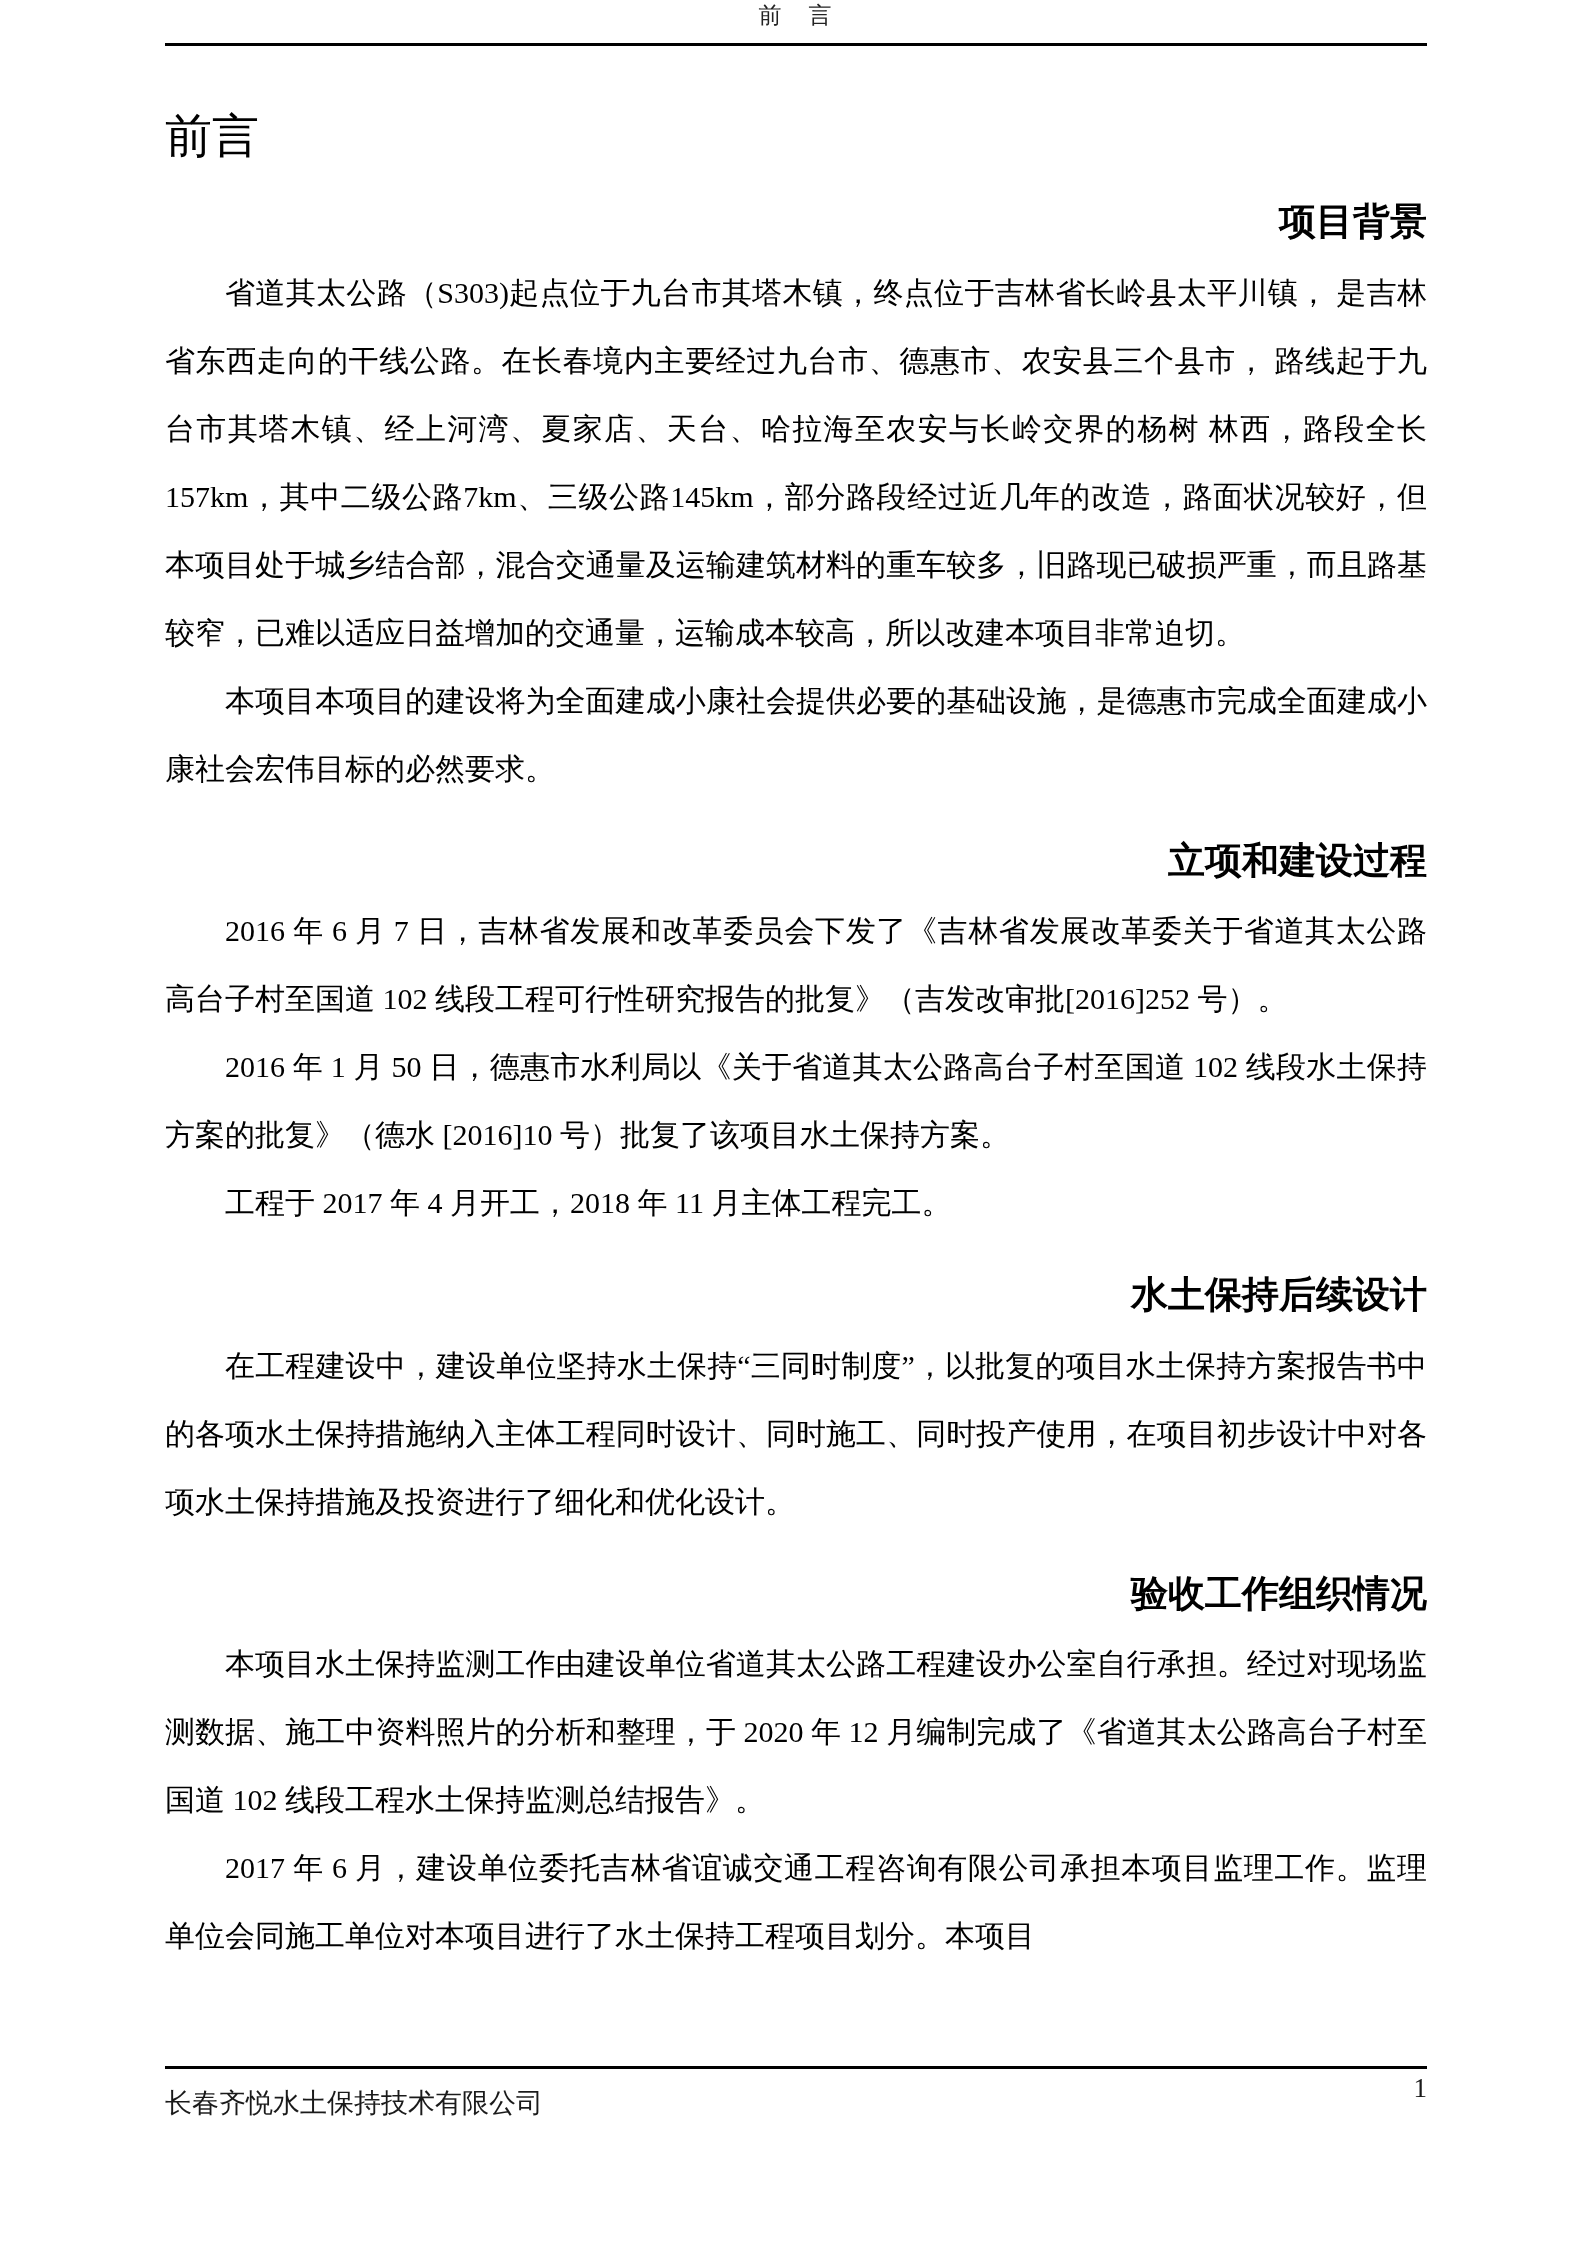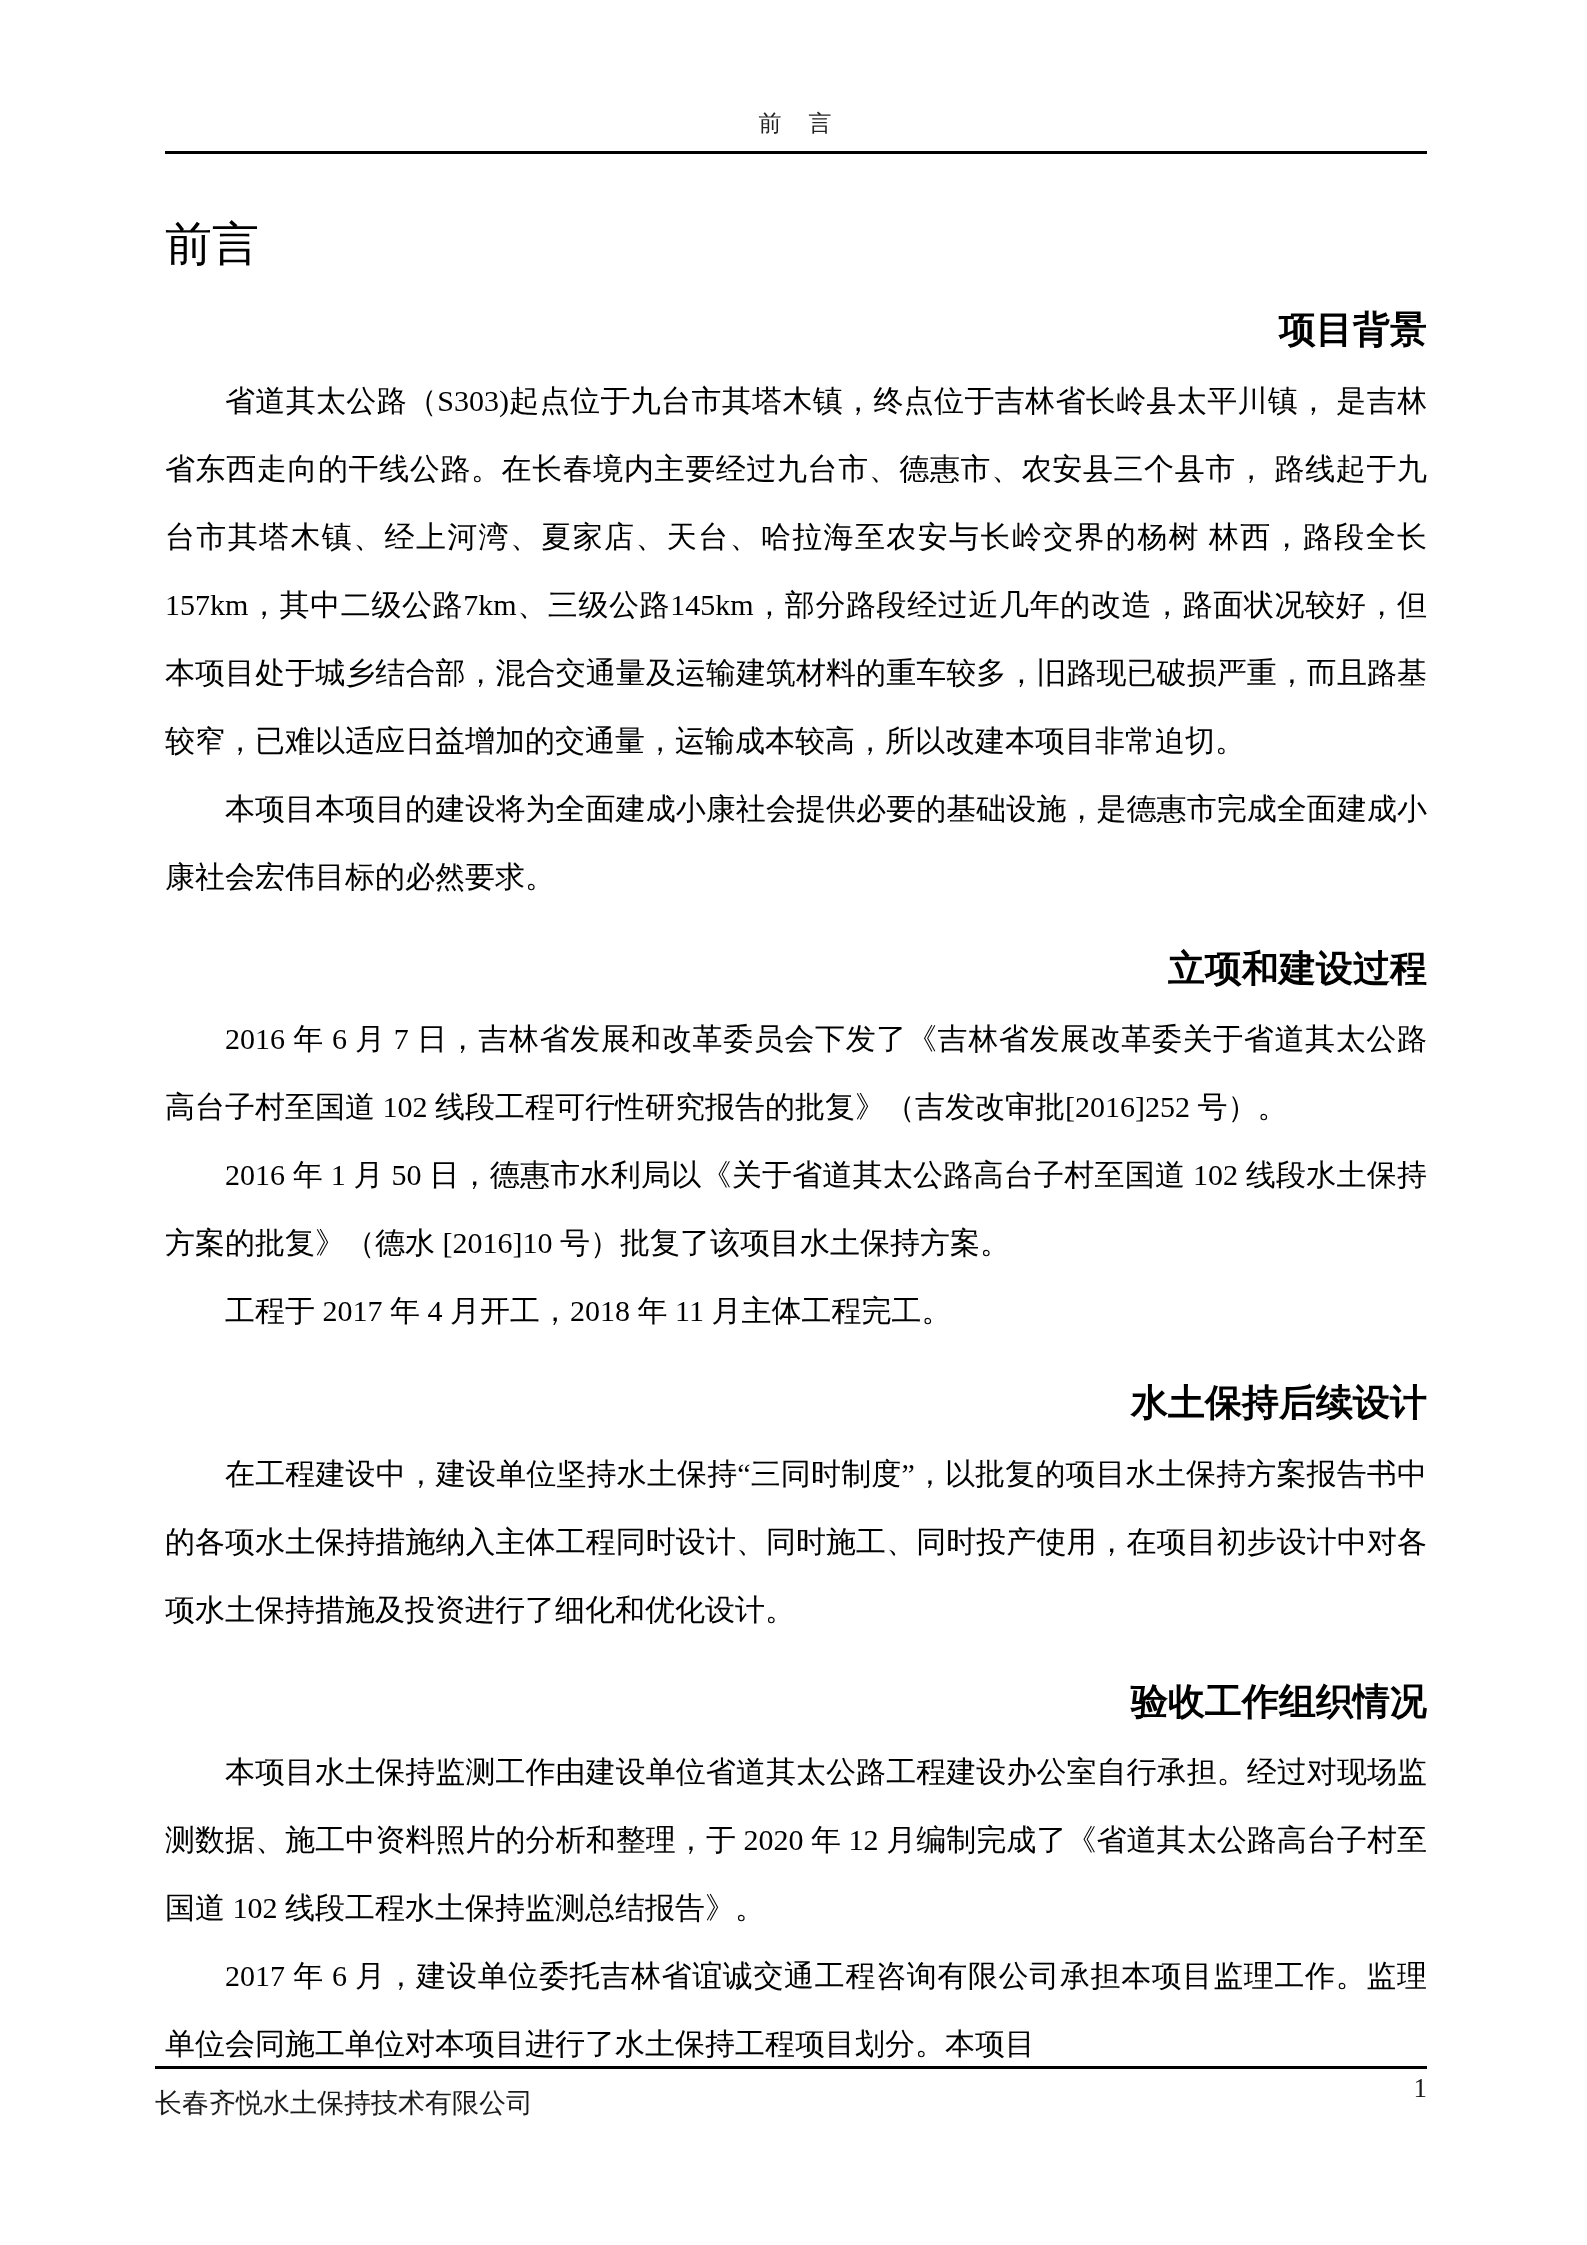--- a/index.html
+++ b/index.html
@@ -16,21 +16,20 @@
     overflow: hidden;
     font-family: "Liberation Serif", "DejaVu Serif", serif;
   }
   .content {
     position: absolute;
     left: 165px;
     right: 160px;
     top: 0;
   }
   .page-header {
-    padding-top: 108px;
     text-align: center;
     font-size: 23px;
     letter-spacing: 2px;
     color: #222222;
   }
   .header-rule {
     margin-top: 12px;
     border-bottom: 3px solid #000000;
     height: 0;
   }
@@ -55,21 +54,21 @@
     margin: 0;
     font-size: 30px;
     line-height: 68px;
     text-indent: 2em;
     text-align: justify;
     text-align-last: left;
     color: #000000;
   }
   .page-footer {
     position: absolute;
-    left: 155px;
+    left: 165px;
     right: 160px;
     top: 2066px;
     border-top: 3px solid #000000;
     text-align: right;
   }
   .footer-row {
     display: flex;
     justify-content: space-between;
     align-items: flex-start;
   }

